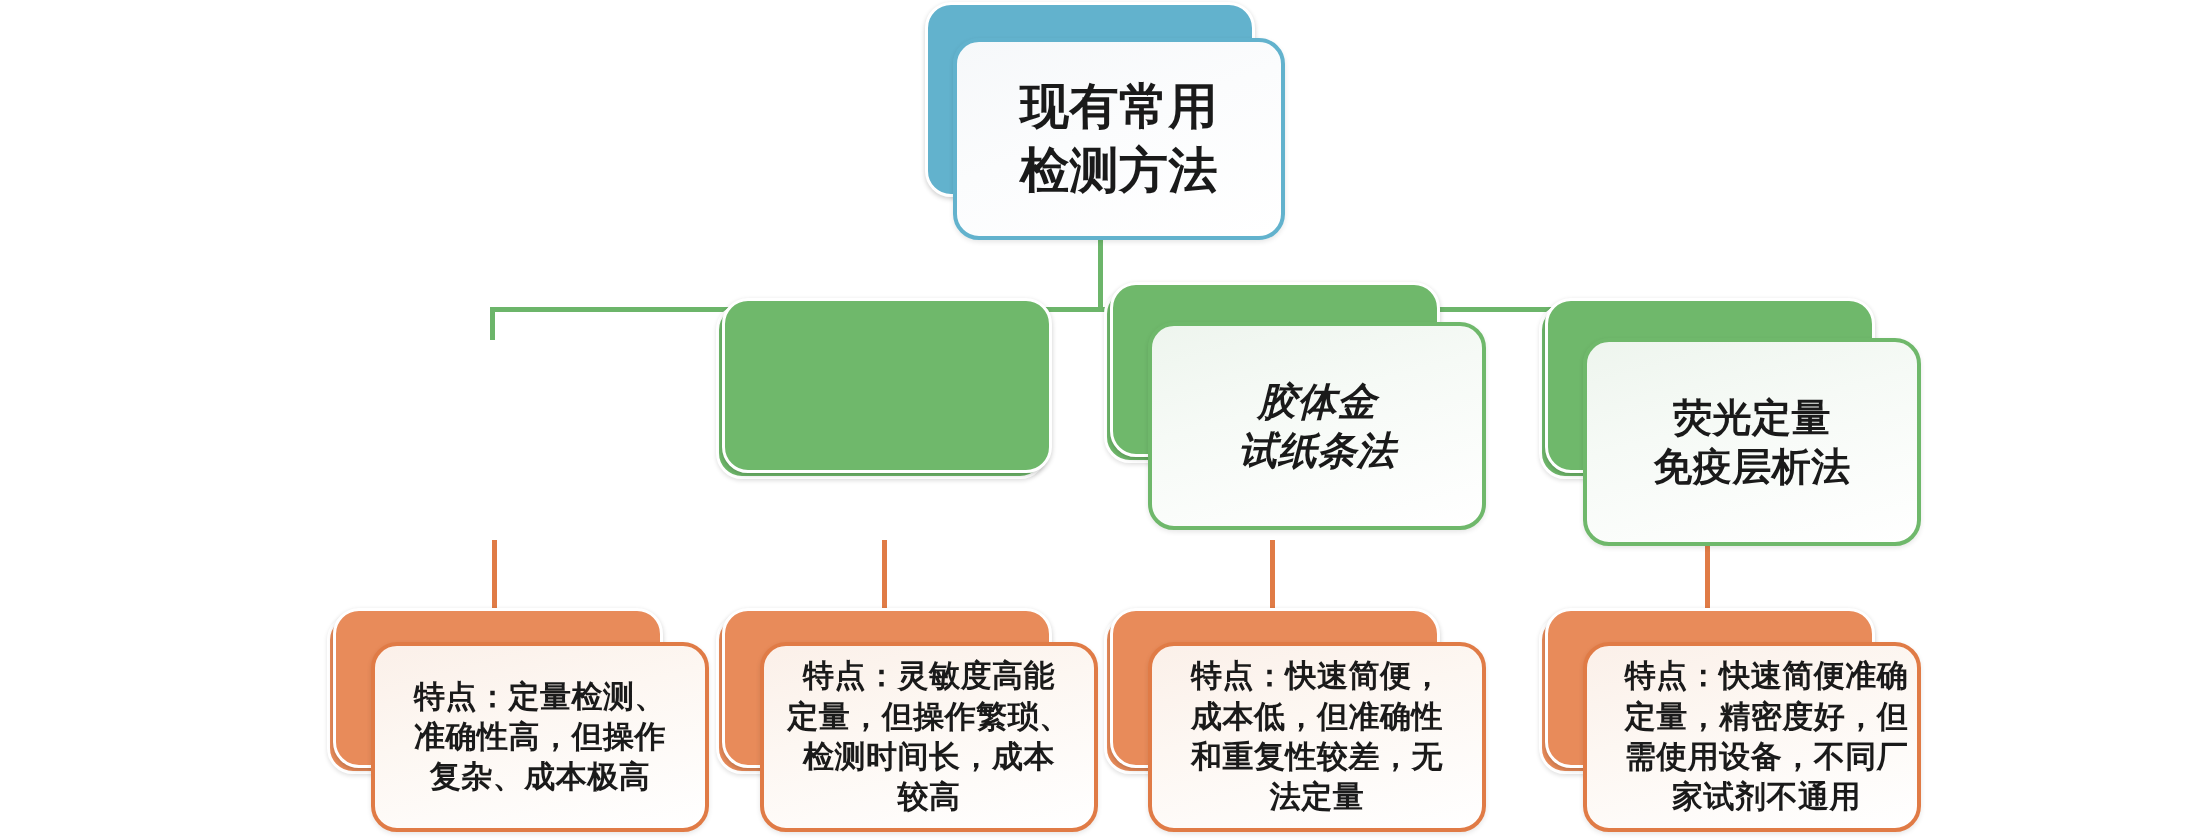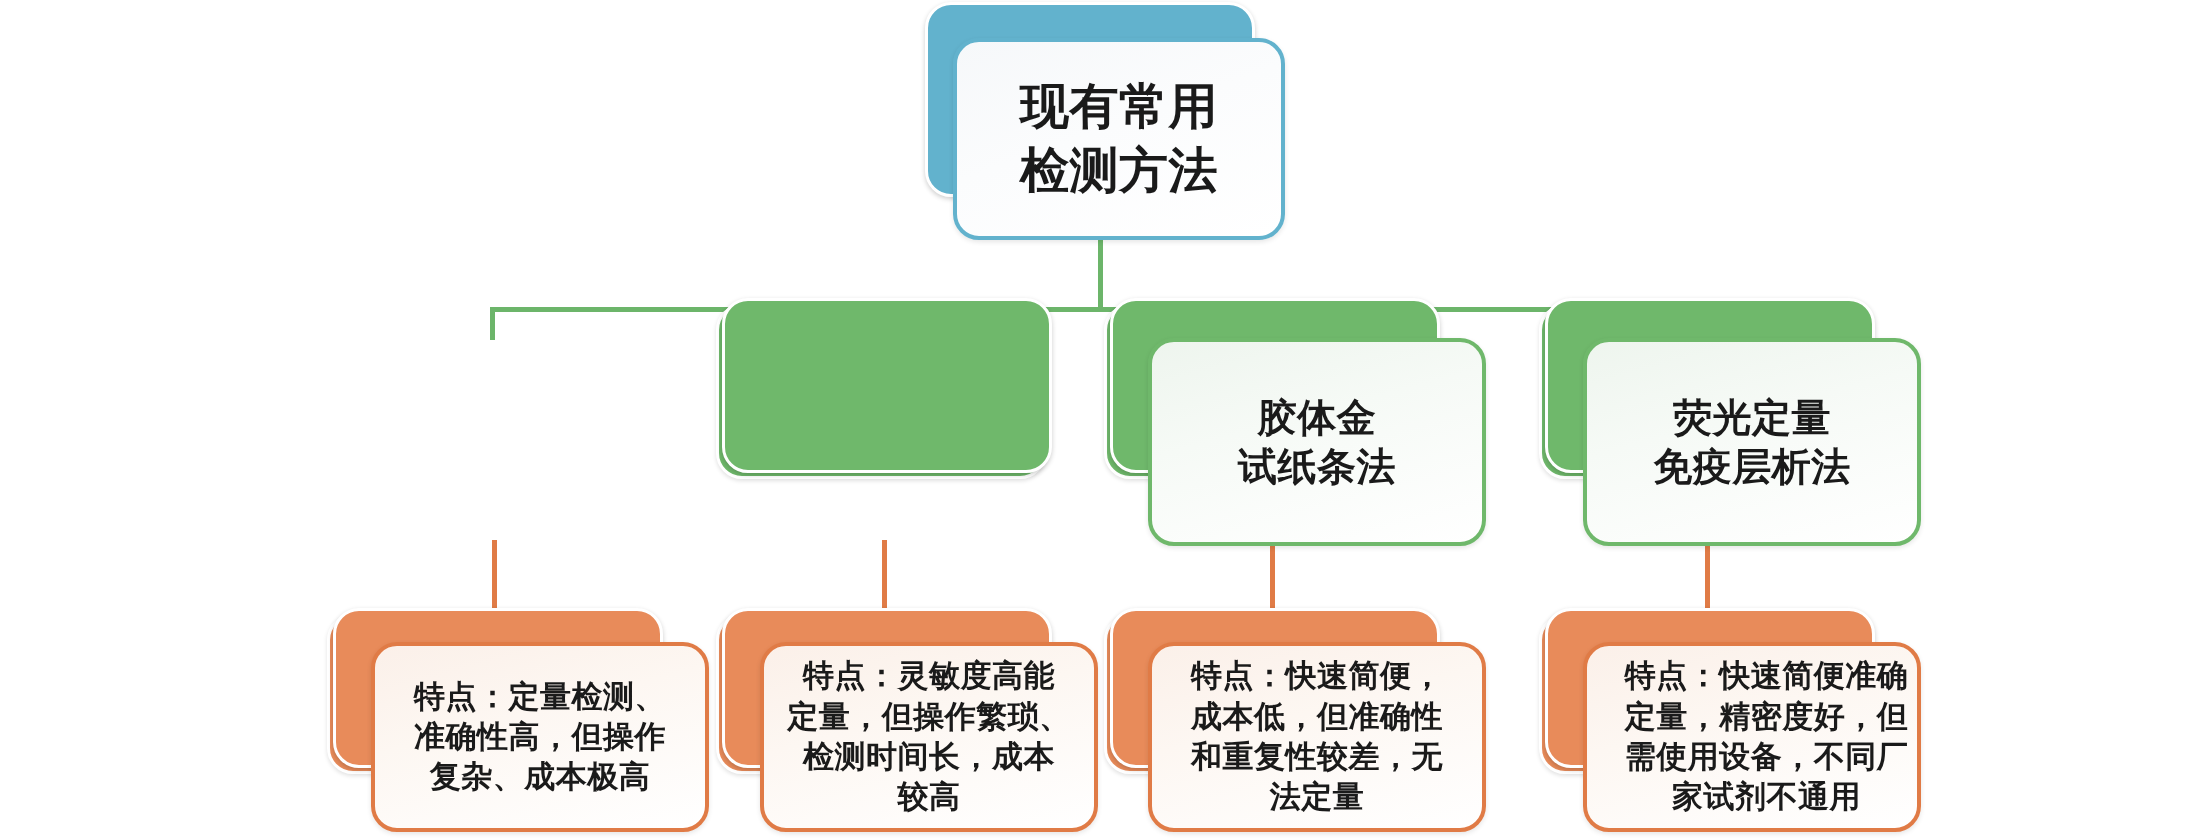--- a/index.html
+++ b/index.html
@@ -137,21 +137,21 @@
 检测方法</div>
     </div>
   </div>
 
 
   <div class="node green-node" style="left:722px; top:298px; width:380px; height:250px;">
     <div class="back2" style="left:-6px; top:6px; width:330px; height:175px;"></div>
     <div class="back" style="width:330px; height:175px;"></div>
   </div>
 
-  <div class="node green-node" style="left:1110px; top:298px; width:380px; height:250px;">
+  <div class="node green-node" style="left:1110px; top:282px; width:380px; height:250px;font-style:italic;">
     <div class="back2" style="left:-6px; top:6px; width:330px; height:175px;"></div>
     <div class="back" style="width:330px; height:175px;"></div>
     <div class="front" style="left:38px; top:40px; width:338px; height:208px;">
       <div class="txt">胶体金
 试纸条法</div>
     </div>
   </div>
 
   <div class="node green-node" style="left:1545px; top:298px; width:380px; height:250px;">
     <div class="back2" style="left:-6px; top:6px; width:330px; height:175px;"></div>

